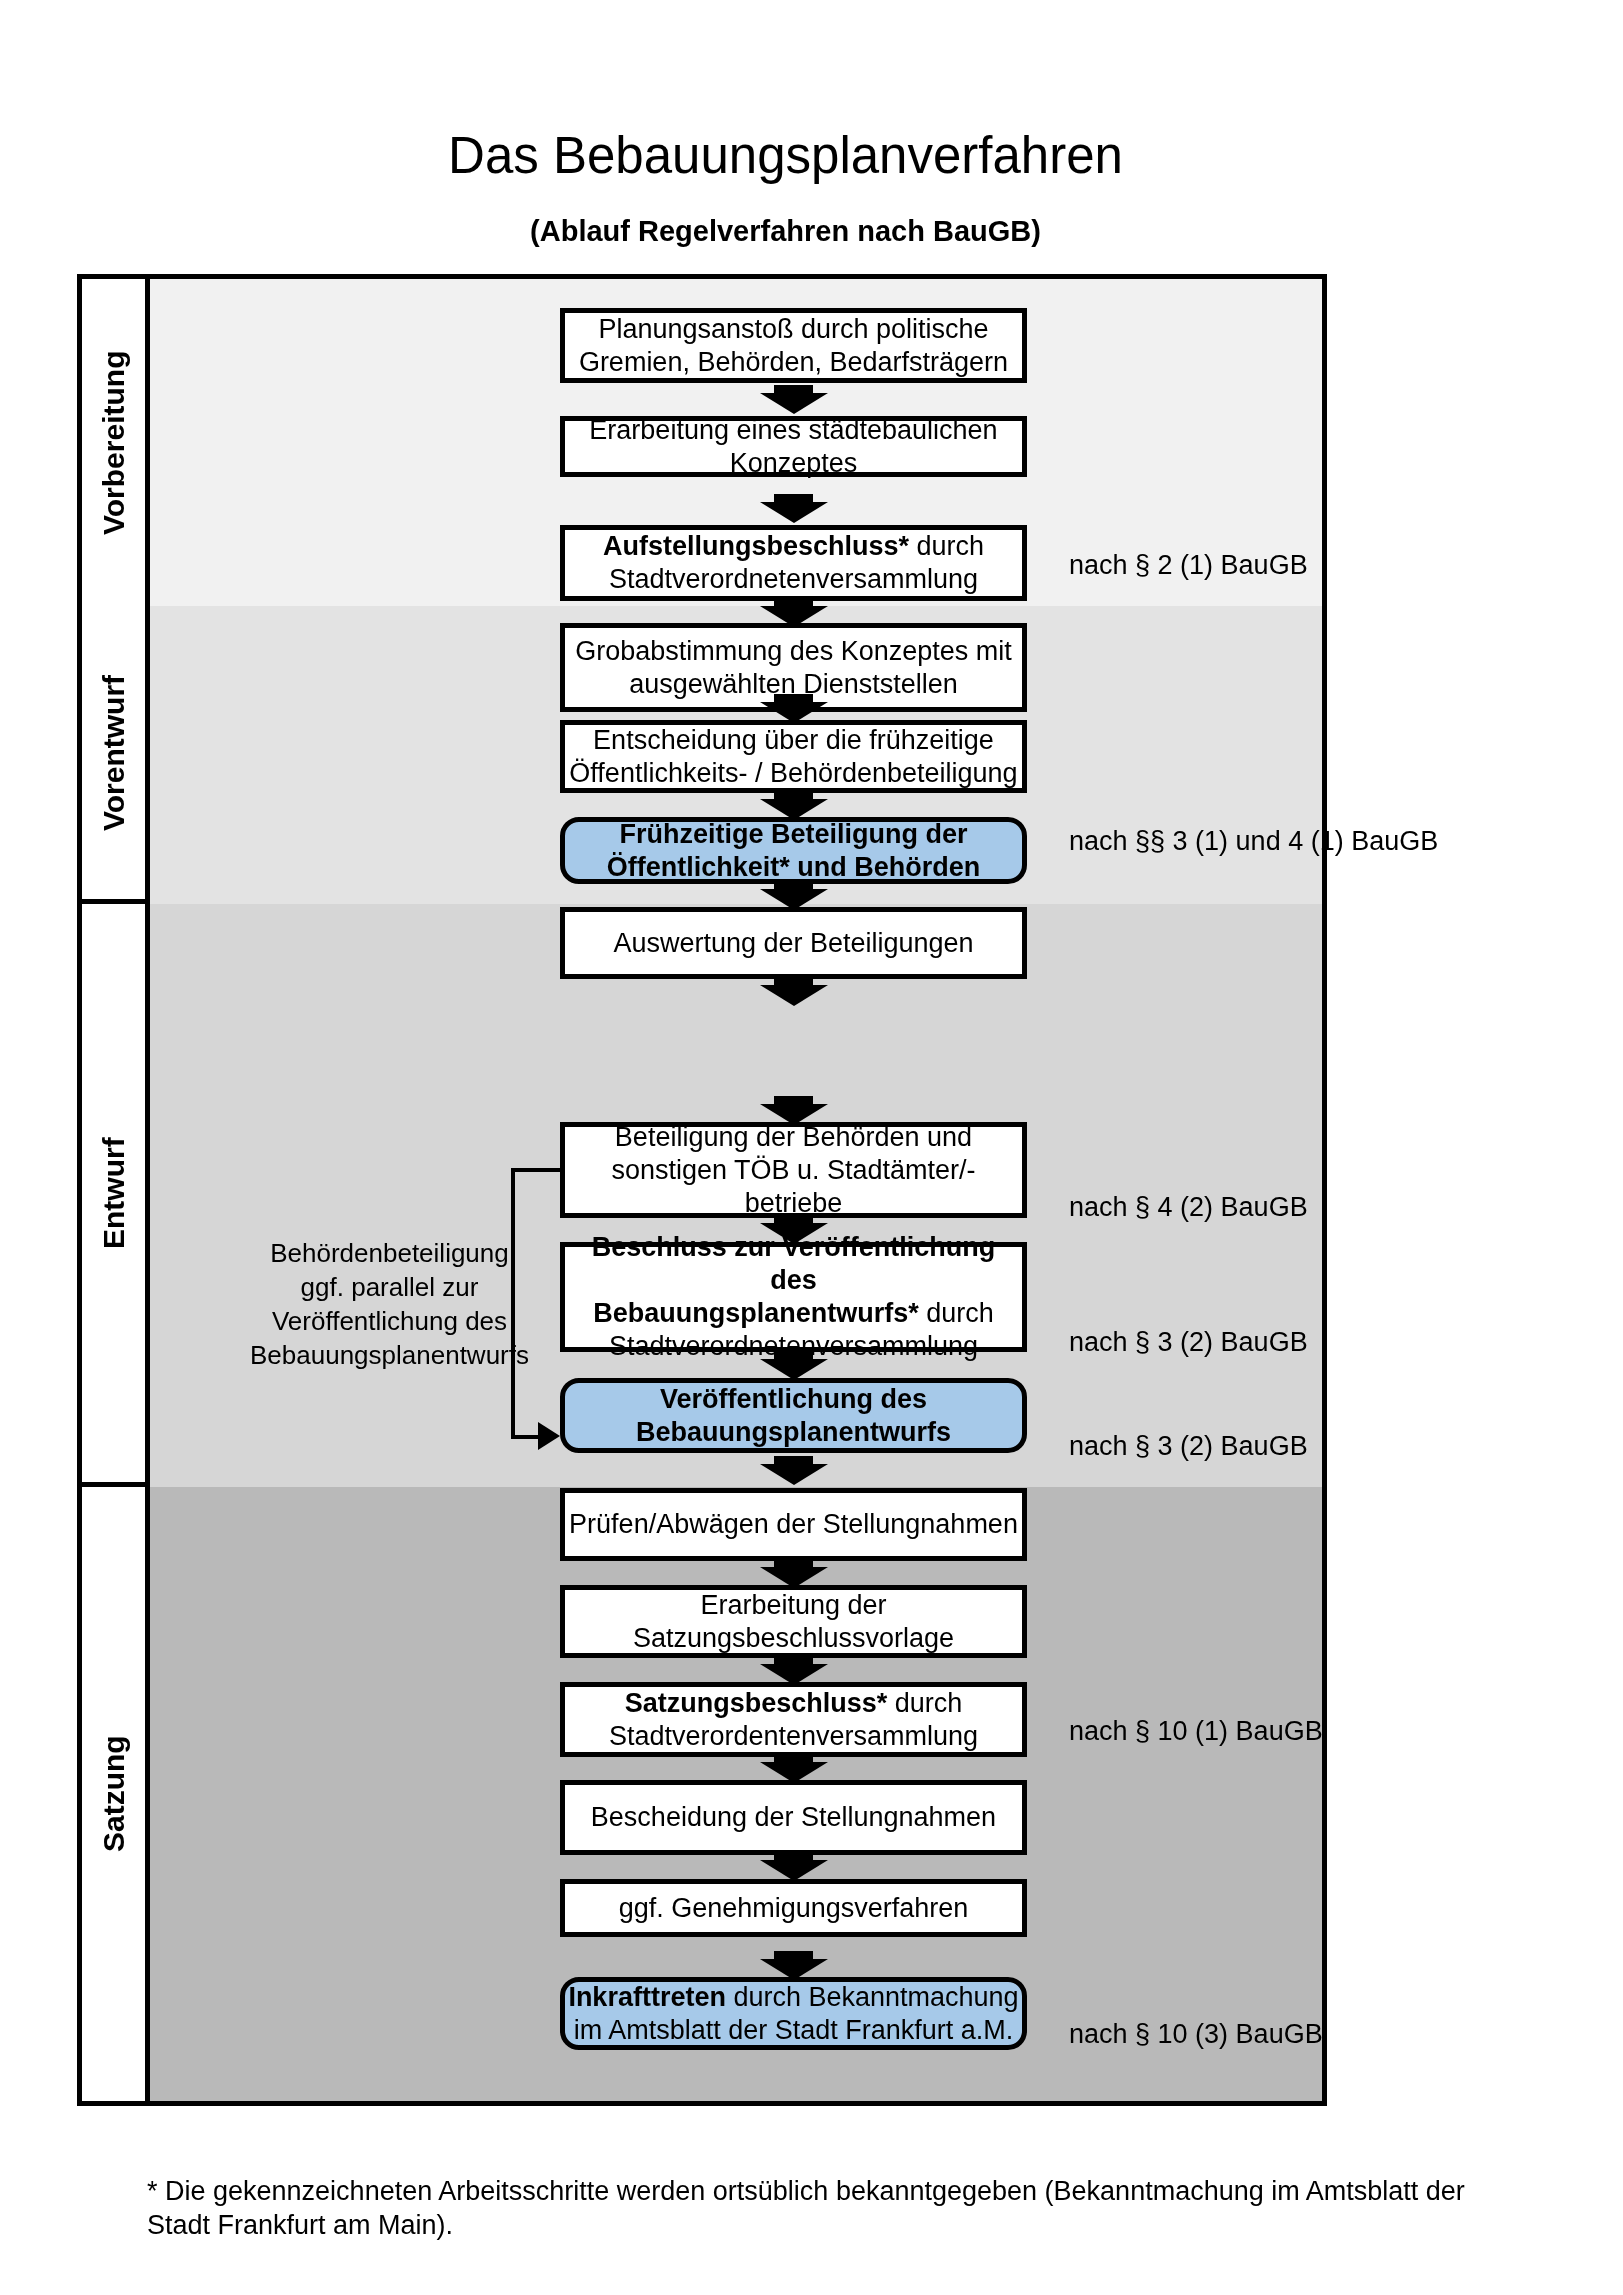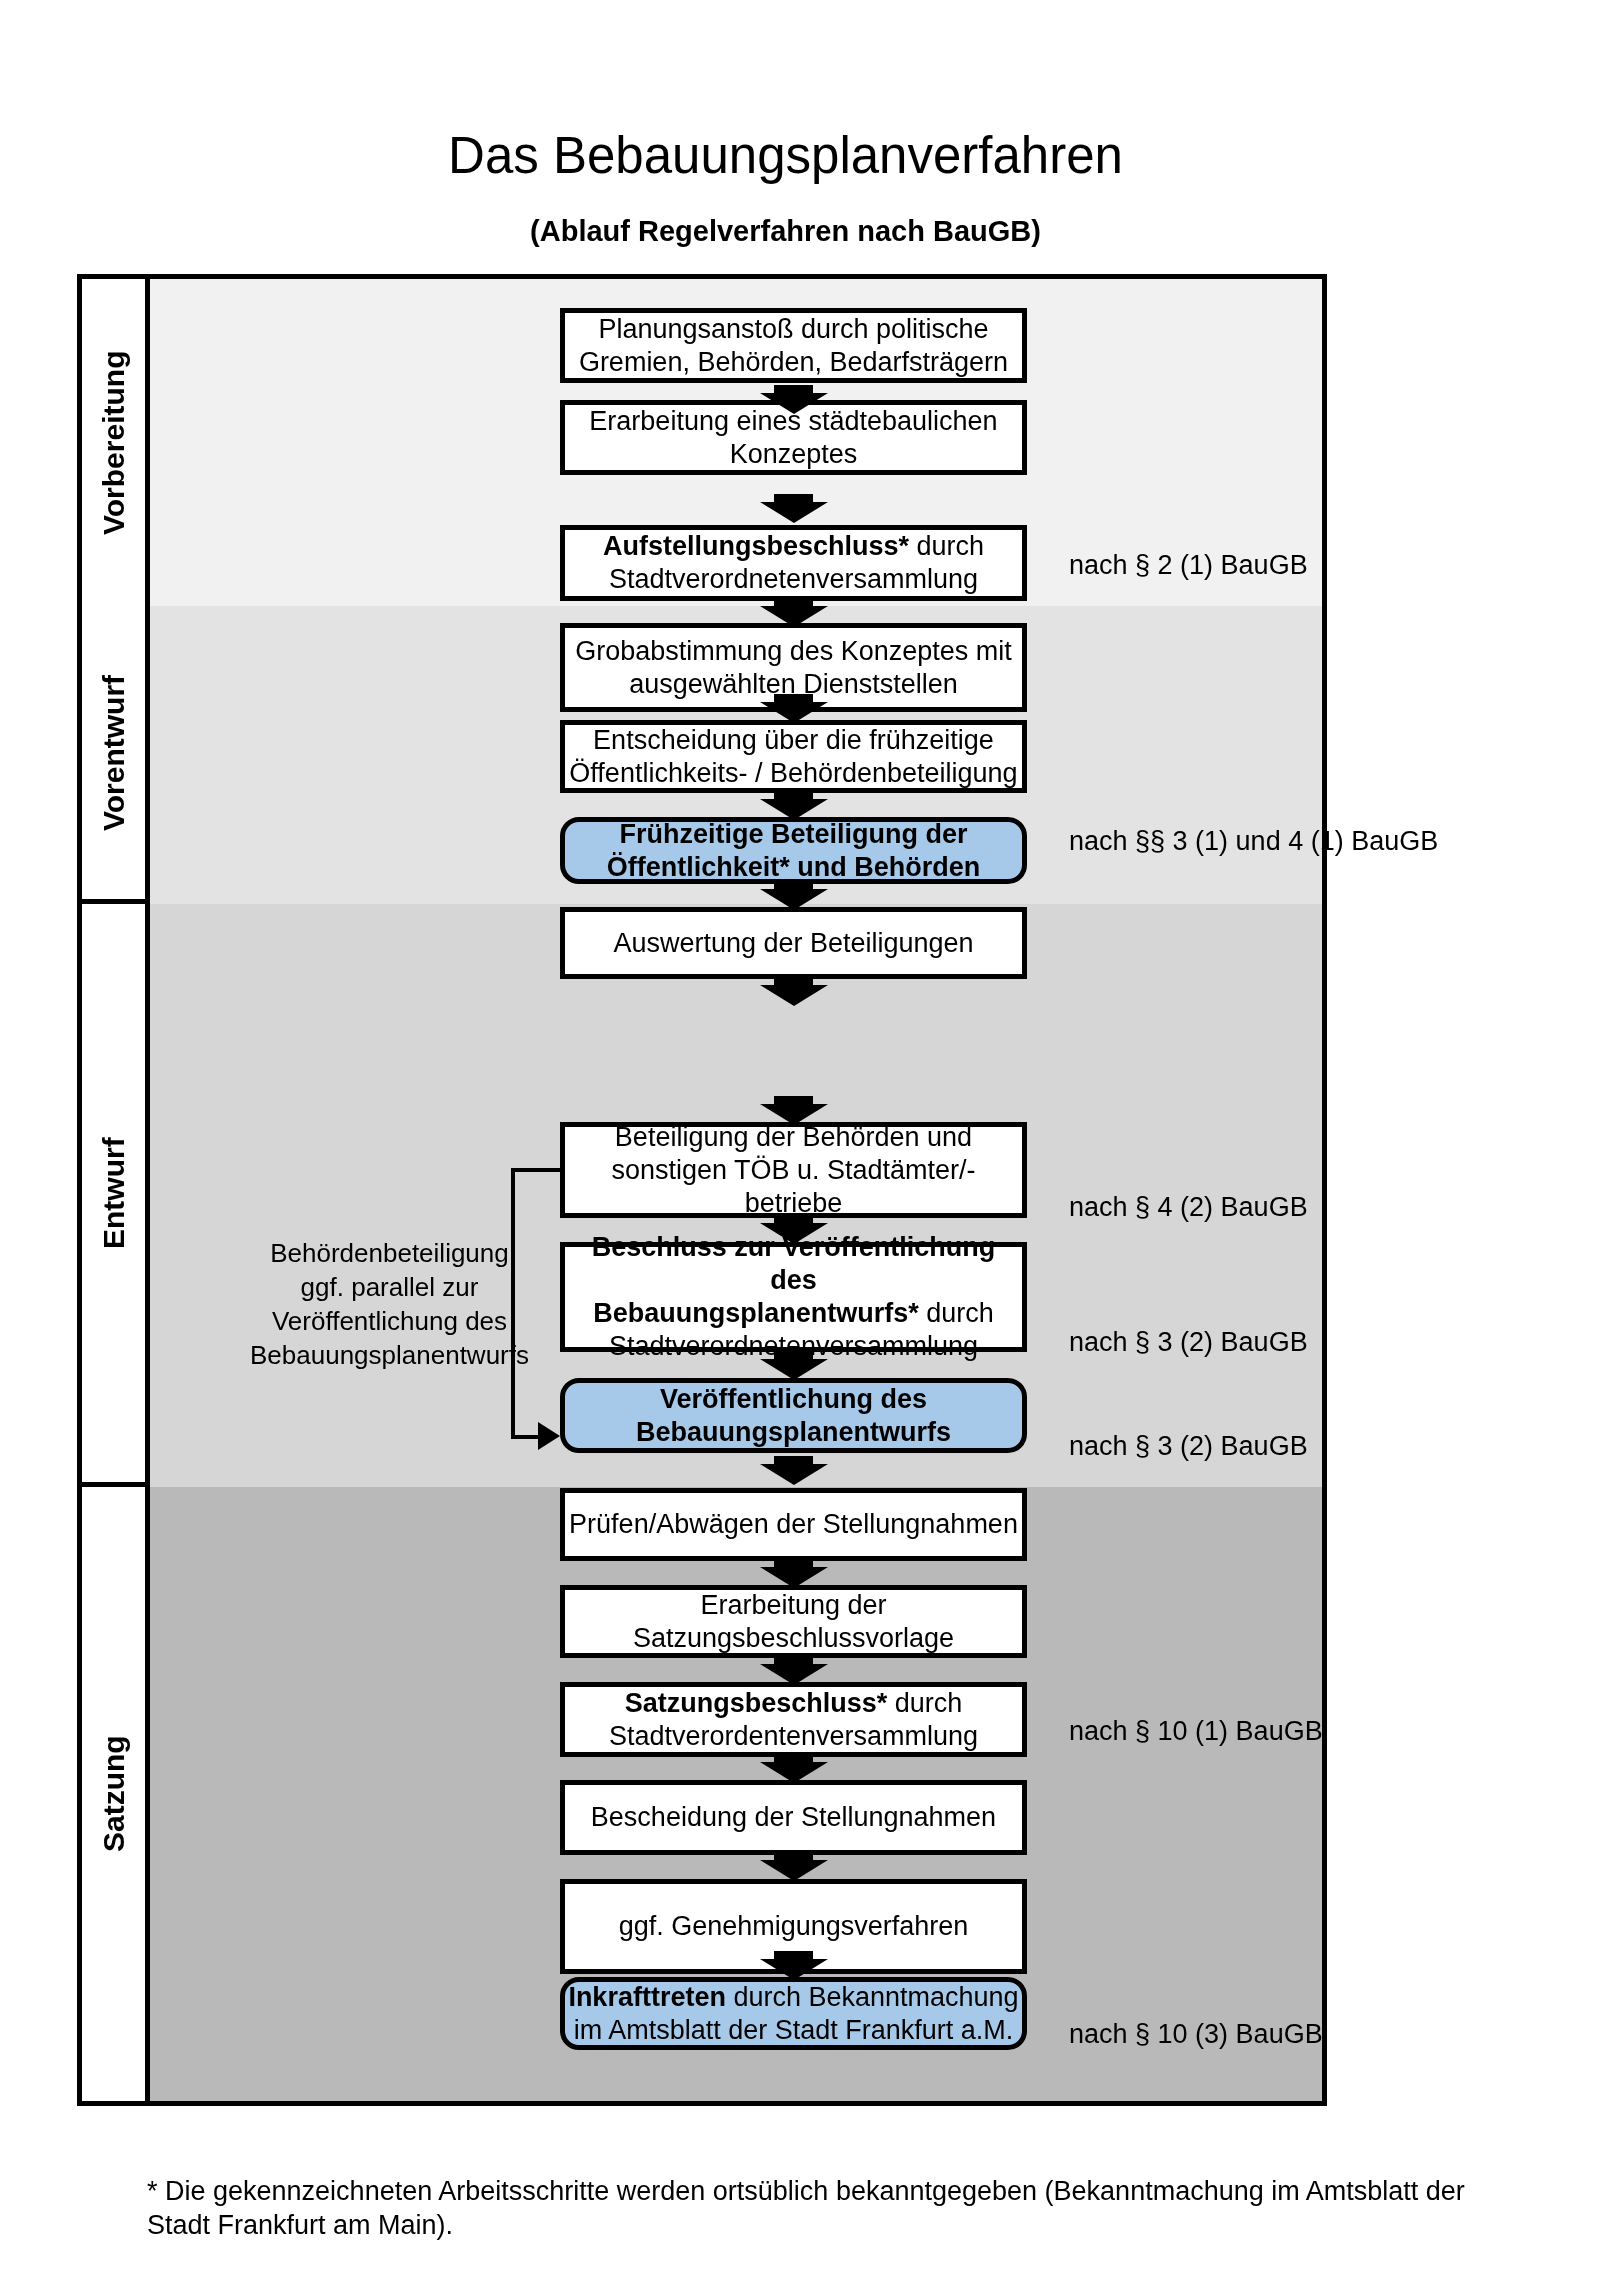--- a/index.html
+++ b/index.html
@@ -118,21 +118,21 @@
 
   <div class="conn stub"></div>
   <div class="conn vert"></div>
   <div class="conn bott"></div>
   <div class="conn-head"></div>
 
   <div class="step" style="top:308px;height:75px">
     <div>Planungsanstoß durch politische</div>
     <div>Gremien, Behörden, Bedarfsträgern</div>
   </div>
-  <div class="step" style="top:400px;height:75px">
+  <div class="step" style="top:416px;height:61px">
     <div>Erarbeitung eines städtebaulichen</div>
     <div>Konzeptes</div>
   </div>
   <div class="step" style="top:525px;height:76px">
     <div><span class="b">Aufstellungsbeschluss*</span><span> durch</span></div>
     <div>Stadtverordnetenversammlung</div>
   </div>
 
   <div class="step" style="top:623px;height:89px">
     <div>Grobabstimmung des Konzeptes mit</div>
@@ -171,21 +171,21 @@
     <div>Erarbeitung der</div>
     <div>Satzungsbeschlussvorlage</div>
   </div>
   <div class="step" style="top:1682px;height:75px">
     <div><span class="b">Satzungsbeschluss*</span><span> durch</span></div>
     <div>Stadtverordentenversammlung</div>
   </div>
   <div class="step" style="top:1780px;height:75px">
     <div>Bescheidung der Stellungnahmen</div>
   </div>
-  <div class="step" style="top:1879px;height:95px">
+  <div class="step" style="top:1879px;height:58px">
     <div>ggf. Genehmigungsverfahren</div>
   </div>
   <div class="step blue" style="top:1977px;height:73px">
     <div><span class="b">Inkrafttreten</span><span> durch Bekanntmachung</span></div>
     <div>im Amtsblatt der Stadt Frankfurt a.M.</div>
   </div>
 
   <div class="flow-arrow" style="top:385px"></div>
   <div class="flow-arrow" style="top:494px"></div>
   <div class="flow-arrow" style="top:598px"></div>

